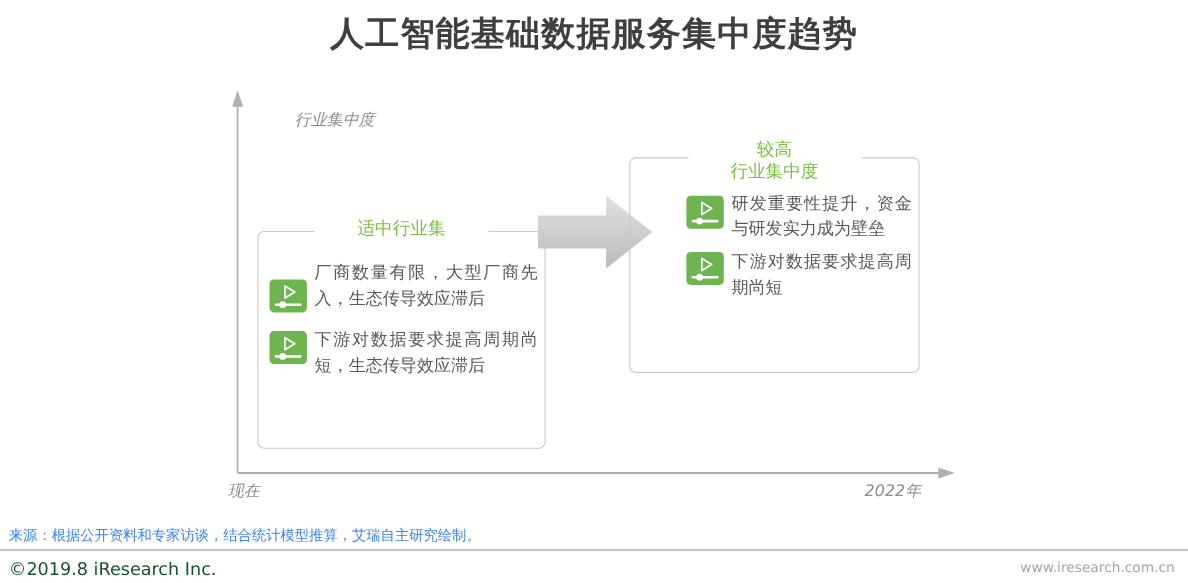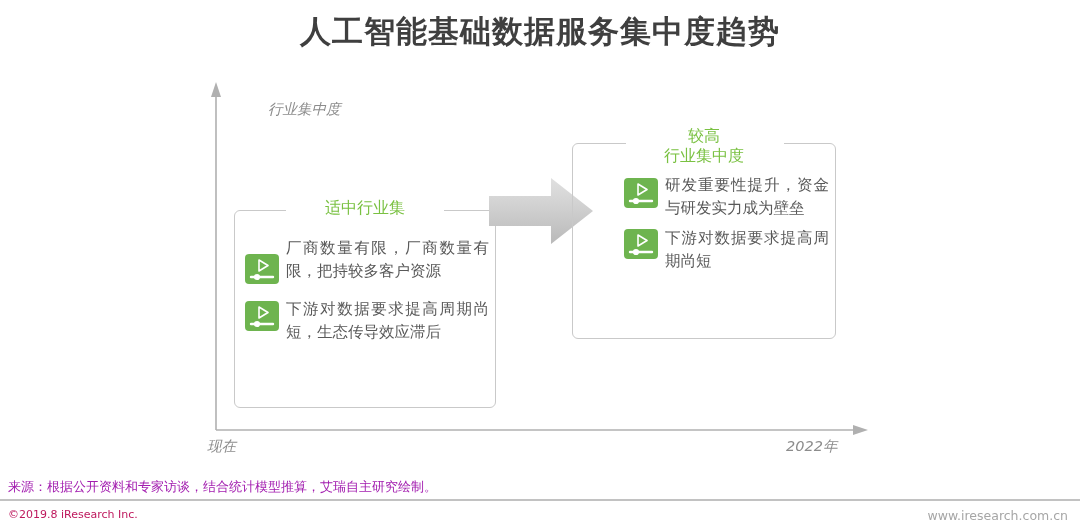--- a/index.html
+++ b/index.html
@@ -164,37 +164,37 @@
     width: 104px;
     height: 78px;
   }
 
   
   .source-note {
     position: absolute;
     left: 8px;
     top: 478px;
     font-size: 13px;
-    color: #a21caf;
+    color: #3b82f6;
     white-space: nowrap;
   }
   .footer-rule {
     position: absolute;
     left: 0;
     top: 499px;
     width: 1080px;
     height: 2px;
     background: #c2c2c2;
   }
   .copyright {
     position: absolute;
     left: 8px;
     top: 508px;
-    font-size: 11px;
-    color: #be185d;
+    font-size: 16px;
+    color: #14532d;
     white-space: nowrap;
   }
   .site-url {
     position: absolute;
     right: 12px;
     top: 508px;
     font-size: 12.5px;
     color: #a6a6a6;
     white-space: nowrap;
   }
@@ -237,21 +237,21 @@
   <div class="bullet-list list-left">
 
     <div class="bullet-row">
       <span class="bullet-icon">
         <svg viewBox="0 0 34 30" xmlns="http://www.w3.org/2000/svg">
           <polygon points="14,6 23,11.5 14,17" fill="none" stroke="#ffffff" stroke-width="1.6" stroke-linejoin="round"></polygon>
           <line x1="6" y1="23" x2="28" y2="23" stroke="#ffffff" stroke-width="2.4" stroke-linecap="round"></line>
           <circle cx="12" cy="23" r="3.1" fill="#ffffff"></circle>
         </svg>
       </span>
-      <span class="bullet-text">厂商数量有限，厂商数量有限，把持较多客户资源</span>
+      <span class="bullet-text">厂商数量有限，大型厂商先入，生态传导效应滞后</span>
     </div>
 
     <div class="bullet-row">
       <span class="bullet-icon">
         <svg viewBox="0 0 34 30" xmlns="http://www.w3.org/2000/svg">
           <polygon points="14,6 23,11.5 14,17" fill="none" stroke="#ffffff" stroke-width="1.6" stroke-linejoin="round"></polygon>
           <line x1="6" y1="23" x2="28" y2="23" stroke="#ffffff" stroke-width="2.4" stroke-linecap="round"></line>
           <circle cx="12" cy="23" r="3.1" fill="#ffffff"></circle>
         </svg>
       </span>

